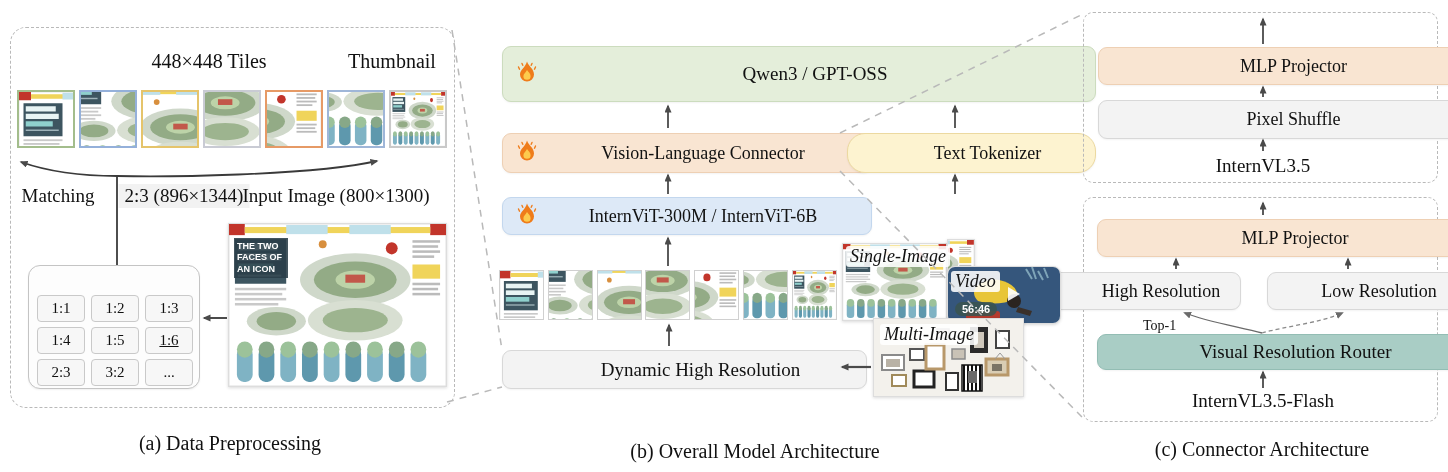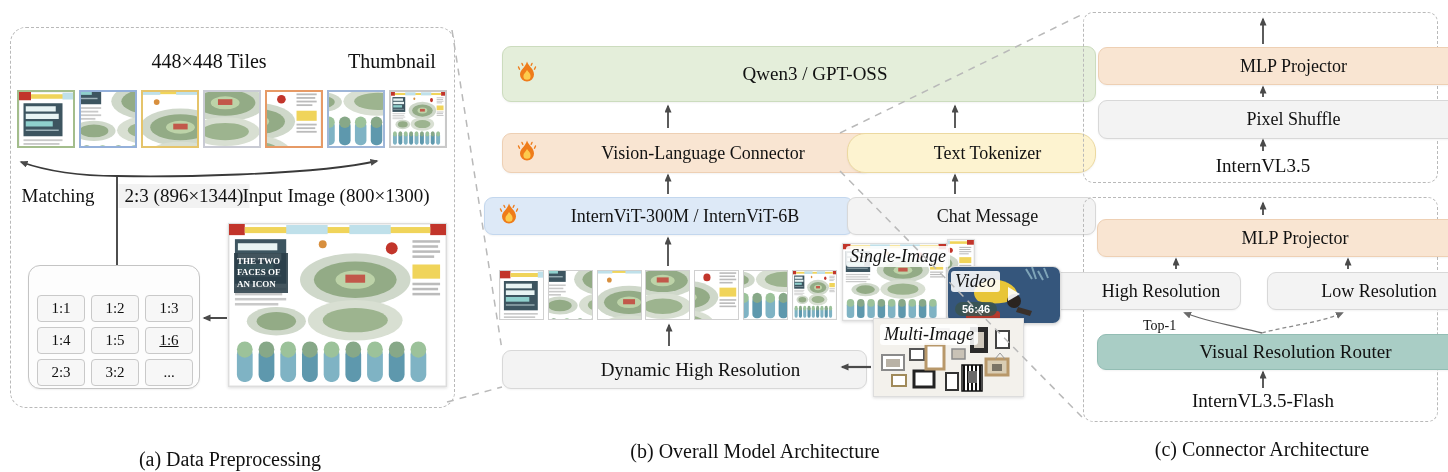--- a/index.html
+++ b/index.html
@@ -40,22 +40,22 @@
   .media{position:absolute;border:1px solid #ddd;box-shadow:0 1px 3px rgba(0,0,0,.15);overflow:hidden;background:#fff;}
   .media svg{display:block;width:100%;height:100%;}
   .media-label{position:absolute;font-style:italic;font-size:18px;color:#111;
                background:rgba(255,255,255,.88);padding:0 4px;border-radius:3px;white-space:nowrap;}
   .ts-badge{position:absolute;background:rgba(58,84,80,.88);color:#fff;font-size:11px;
             font-family:"Liberation Sans",sans-serif;font-weight:bold;
             padding:1px 7px;border-radius:9px;}
   .model-label{position:absolute;font-size:19px;color:#111;white-space:nowrap;transform:translateX(-50%);}
   .top1{position:absolute;font-size:14px;color:#111;white-space:nowrap;}
   .headline-overlay{position:absolute;background:rgba(42,62,72,.88);color:#fff;
-                    font-family:Liberation Serif, serif;font-weight:bold;
-                    font-size:9px;line-height:1.25;padding:3px 3px;width:48px;margin-top:15px;}
+                    font-family:Liberation Sans, sans-serif;font-weight:bold;
+                    font-size:9px;line-height:1.25;padding:3px 3px;width:48px;}
   #overlay-svg{position:absolute;left:0;top:0;pointer-events:none;z-index:6;}
   .behind{z-index:1;} .mid{z-index:2;} .front{z-index:3;}
 </style>
 </head>
 <body>
 
 <div id="figure">
 
   <svg width="0" height="0" style="position:absolute" aria-hidden="true">
     <defs>
@@ -179,47 +179,44 @@
     <div class="ratio-cell" style="left:116px;top:93px;">...</div>
   </div>
 
   <div class="media" style="left:228px;top:223px;width:217px;height:162px;">
     <svg viewBox="0 0 220 160" preserveAspectRatio="none">
         <use href="#sym-spread"></use>
       </svg>
   </div>
   <div class="headline-overlay" style="left:234px;top:238px;">THE TWO FACES OF AN ICON</div>
 
-  <div class="caption" style="left:230px;top:432px;margin-top:16px;">(a) Data Preprocessing</div>
+  <div class="caption" style="left:230px;top:432px;">(a) Data Preprocessing</div>
 
   <div class="box fill-green" style="left:502px;top:46px;width:560px;height:54px;font-size:19px;">
     <svg class="fire" viewBox="0 0 22 26">
         <use href="#sym-flame"></use>
       </svg>
     <span>Qwen3 / GPT-OSS</span>
   </div>
 
   <div class="box fill-peach" style="left:502px;top:133px;width:336px;height:38px;">
     <svg class="fire" viewBox="0 0 22 26">
         <use href="#sym-flame"></use>
       </svg>
     <span>Vision-Language Connector</span>
   </div>
   <div class="box fill-yellow" style="left:847px;top:133px;width:215px;height:38px;border-radius:18px;">
     <span>Text Tokenizer</span>
   </div>
 
-  <div class="box fill-blue" style="left:484px;top:197px;width:336px;height:36px;">
+  <div class="box fill-blue" style="left:502px;top:197px;width:336px;height:36px;">
     <svg class="fire" viewBox="0 0 22 26">
         <use href="#sym-flame"></use>
       </svg>
     <span>InternViT-300M / InternViT-6B</span>
-  </div>
-  <div class="box fill-gray" style="left:847px;top:197px;width:215px;height:36px;">
-    <span>Chat Message</span>
   </div>
 
   <div>
     <div class="tile-b" style="left:499px;top:270px;width:45px;height:50px;">
         <svg viewBox="0 0 66 72" preserveAspectRatio="none">
           <use href="#sym-spread"></use>
         </svg>
       </div>
     <div class="tile-b" style="left:548px;top:270px;width:45px;height:50px;">
         <svg viewBox="30 42 72 75" preserveAspectRatio="none">

